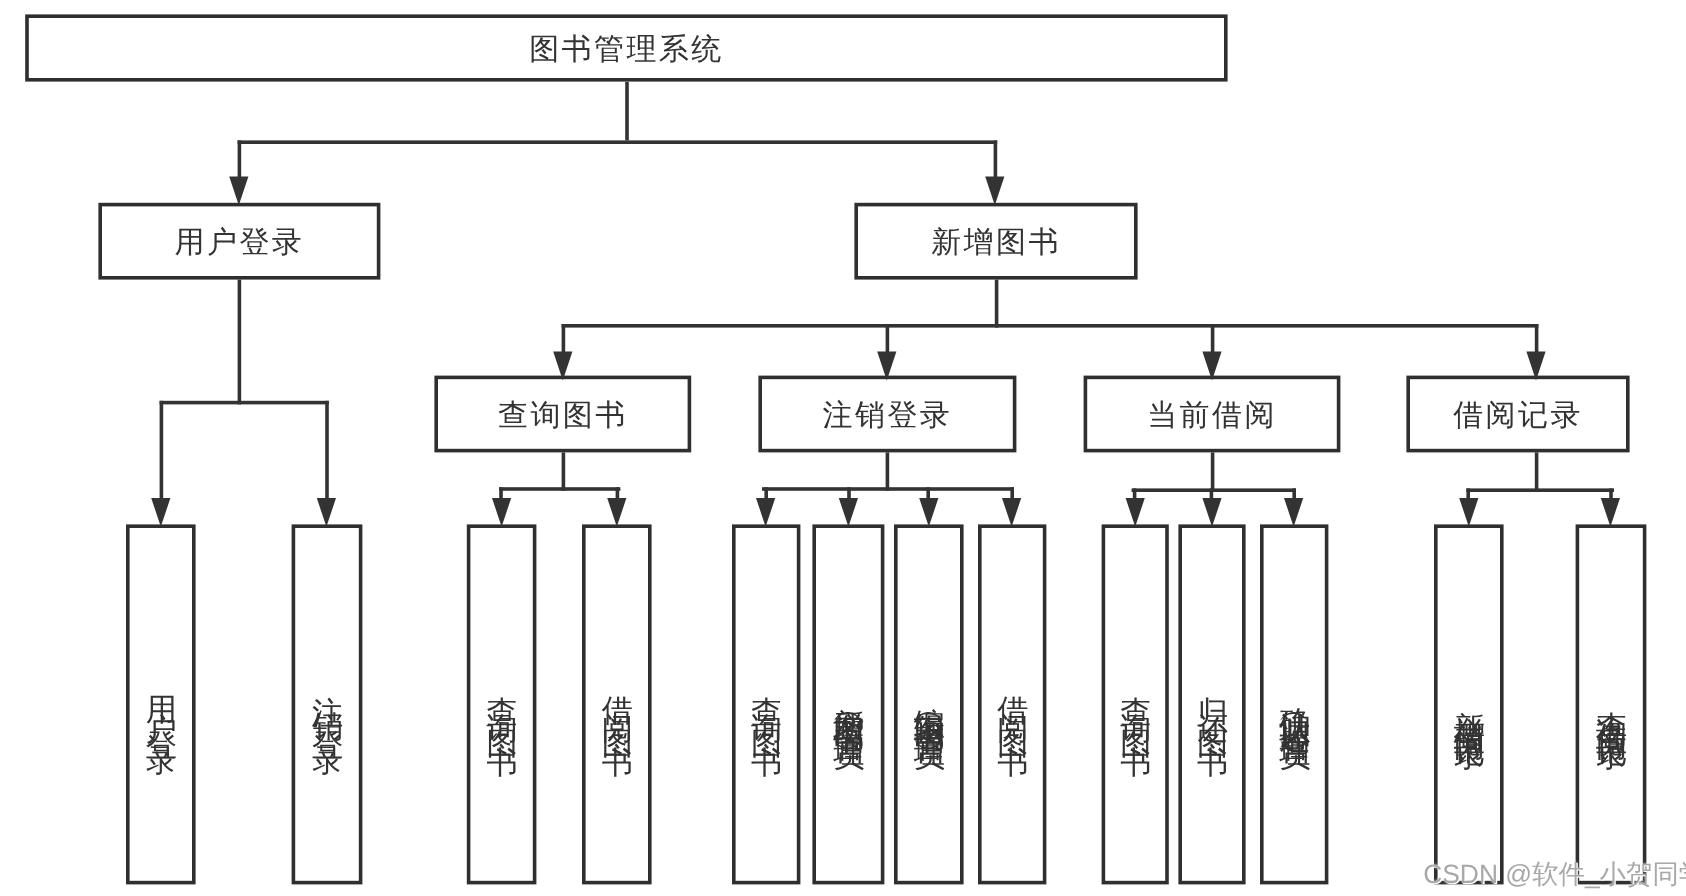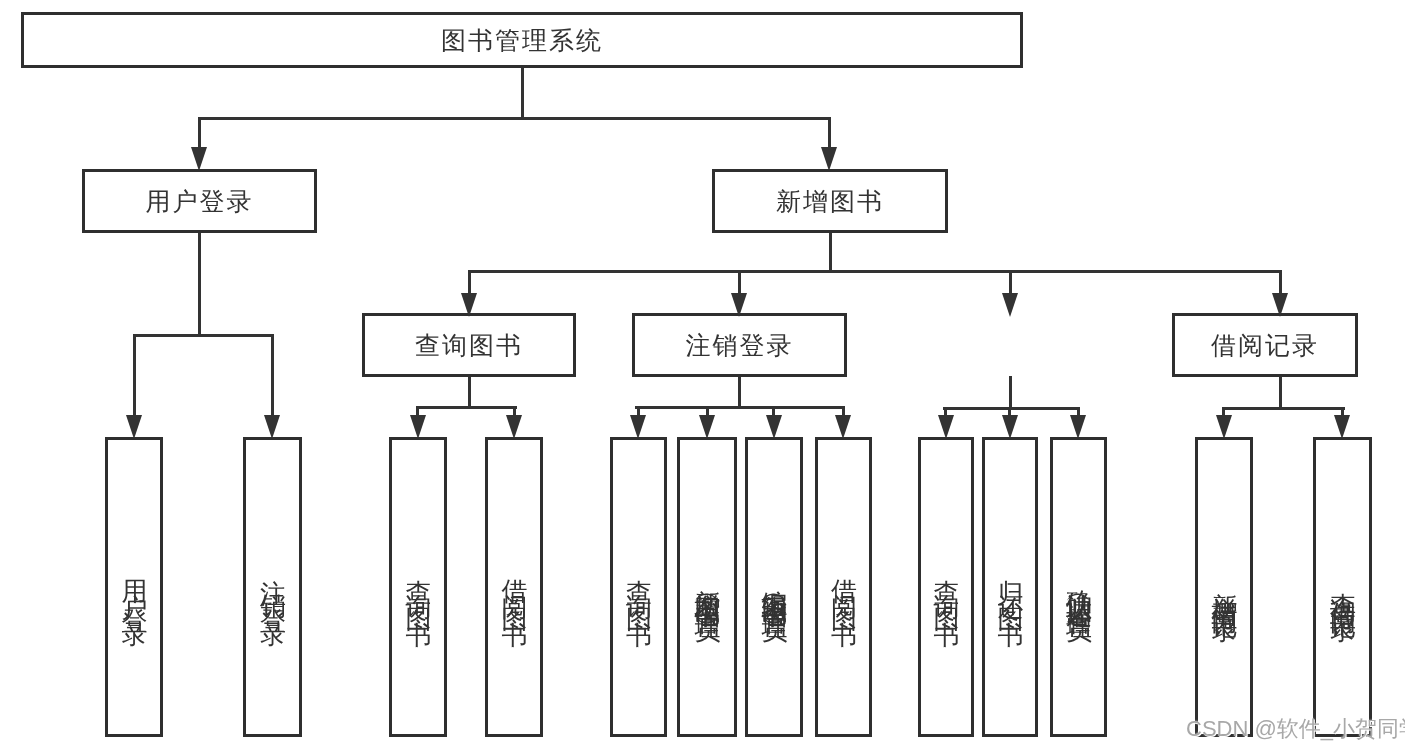--- a/index.html
+++ b/index.html
@@ -67,20 +67,23 @@
   </div>
   <div class="box hbox" style="left:712px;top:169px;width:236px;height:64px">
     <span>新增图书</span>
   </div>
 
   <div class="box hbox" style="left:362px;top:313px;width:214px;height:64px">
     <span>查询图书</span>
   </div>
   <div class="box hbox" style="left:632px;top:313px;width:215px;height:64px">
     <span>注销登录</span>
+  </div>
+  <div class="box hbox" style="left:903px;top:313px;width:214px;height:64px">
+    <span>当前借阅</span>
   </div>
   <div class="box hbox" style="left:1172px;top:313px;width:186px;height:64px">
     <span>借阅记录</span>
   </div>
 
   <div class="box vbox" style="left:105px;top:437px;width:58px;height:300px">
     <span style="letter-spacing: 14px;">用户登录</span>
   </div>
   <div class="box vbox" style="left:243px;top:437px;width:59px;height:300px">
     <span style="letter-spacing: 14px;">注销登录</span>

